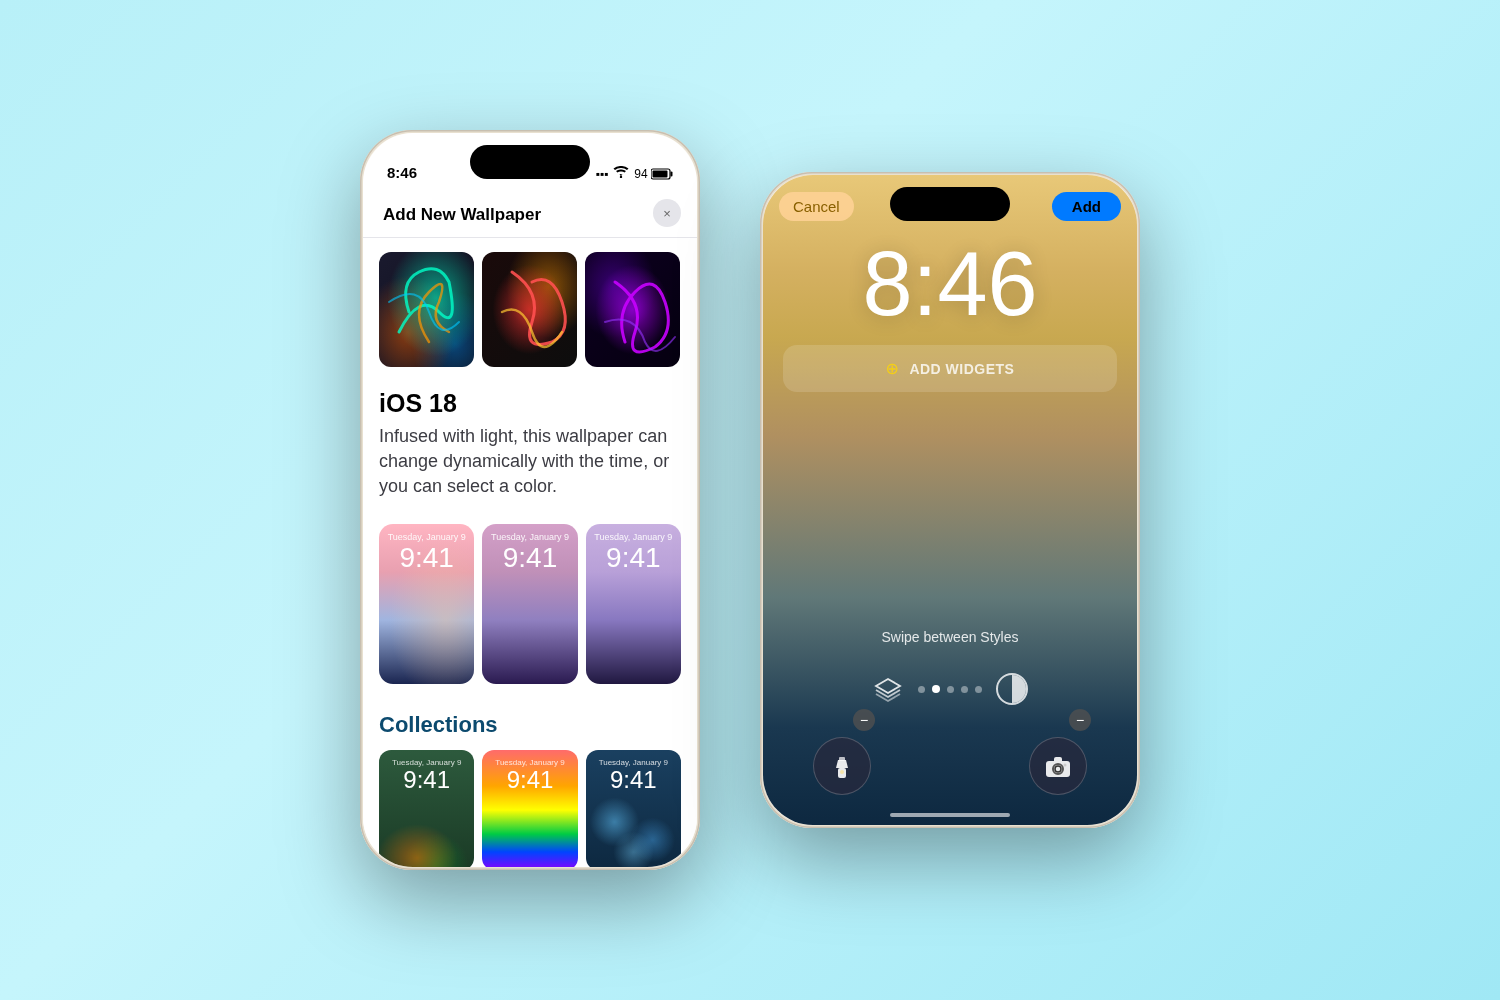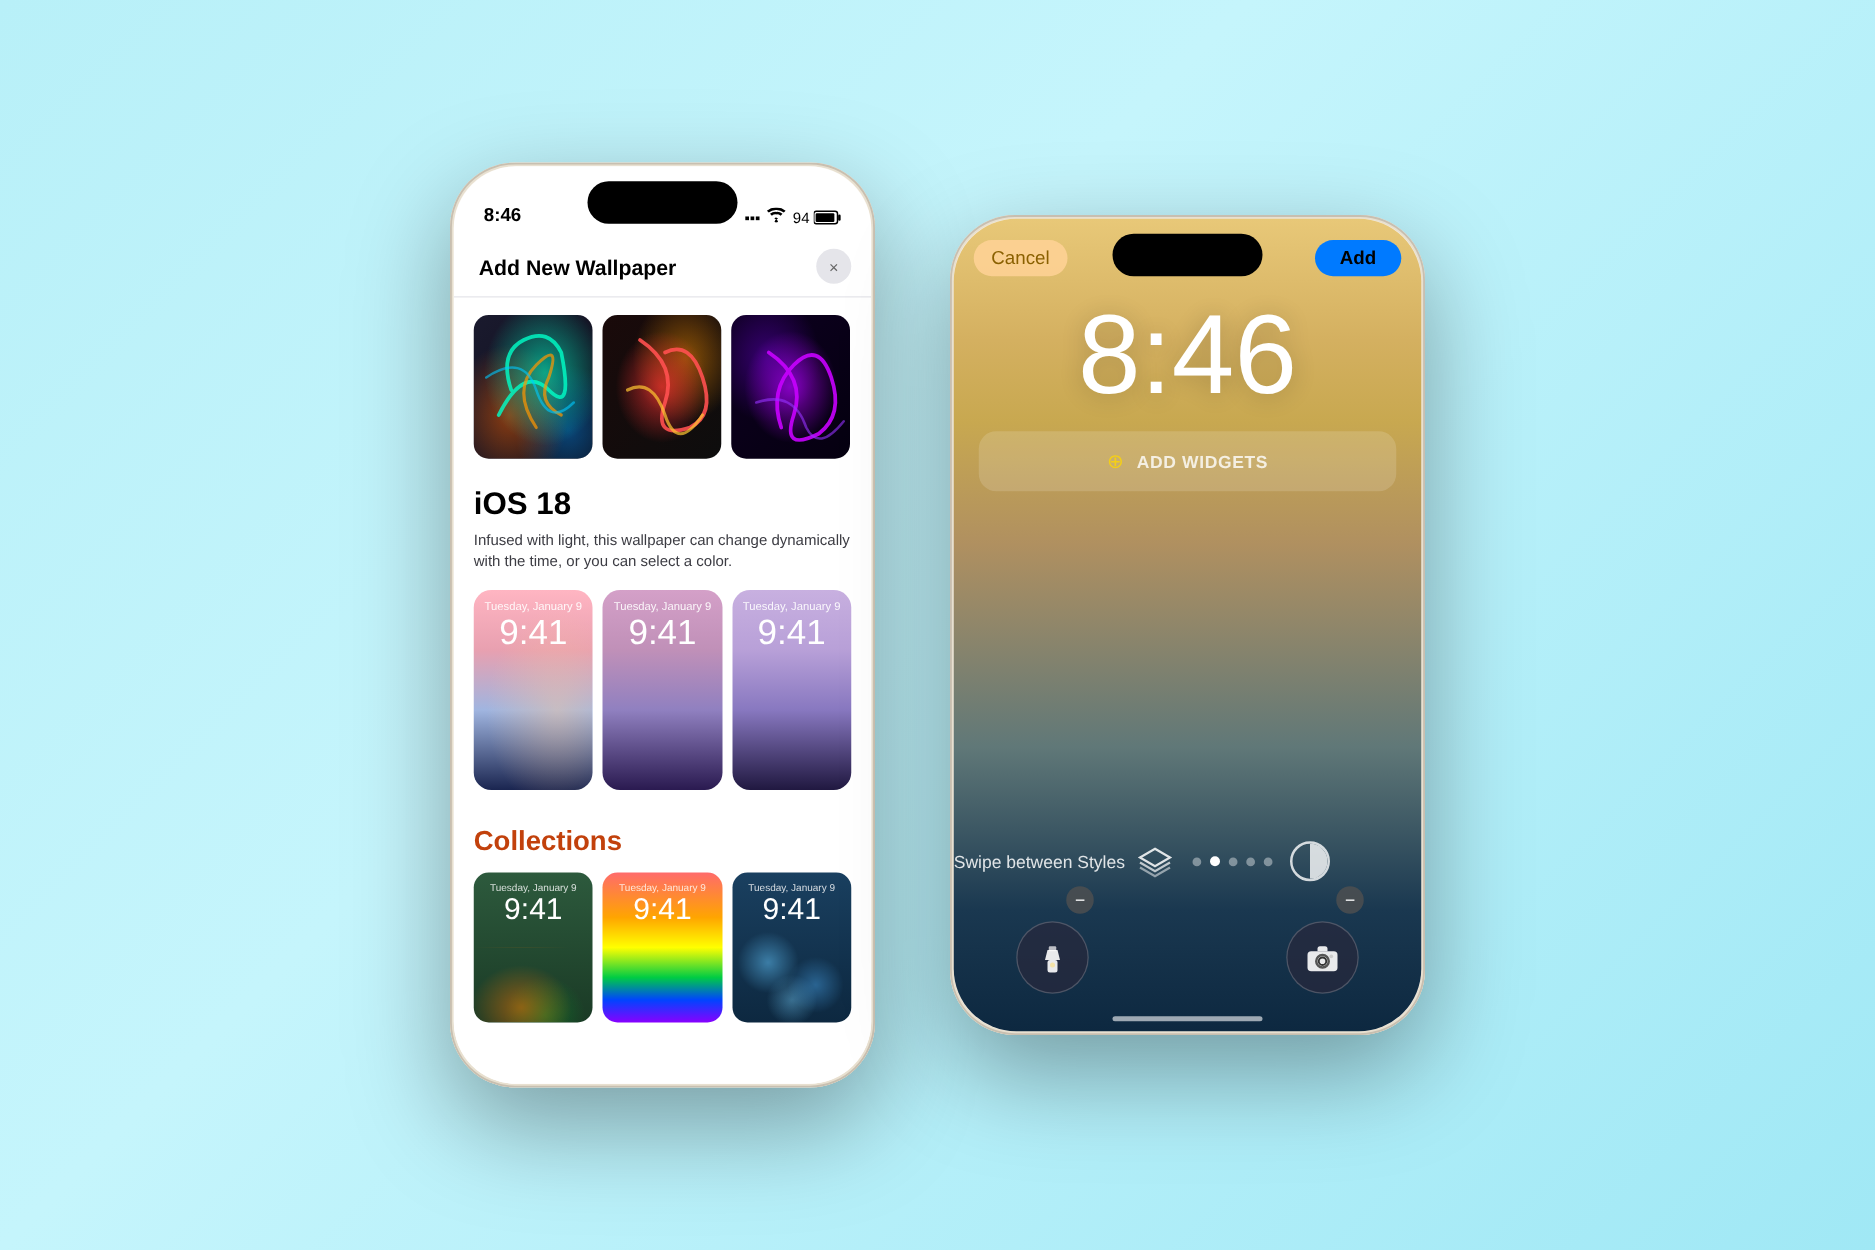--- a/index.html
+++ b/index.html
@@ -166,24 +166,24 @@
     }
 
     .ios18-title {
       font-size: 25px;
       font-weight: 700;
       color: #000;
       margin-bottom: 6px;
     }
 
     .ios18-desc {
-      font-size: 12px;
+      font-size: 18px;
       color: #3c3c43;
       line-height: 1.4;
-      margin-bottom: 14px;
+      margin-bottom: 24px;
     }
 
     
     .style-thumbs {
       display: flex;
       gap: 8px;
     }
 
     .style-thumb {
       flex: 1;
@@ -230,21 +230,21 @@
     }
 
     
     .collections-section {
       padding: 12px 16px;
     }
 
     .collections-title {
       font-size: 22px;
       font-weight: 700;
-      color: #c2410c;
+      color: #0c4a6e;
       margin-bottom: 12px;
     }
 
     .collection-thumbs {
       display: flex;
       gap: 8px;
     }
 
     .collection-thumb {
       flex: 1;
@@ -378,23 +378,23 @@
       color: rgba(255,255,255,0.8);
       letter-spacing: 0.5px;
     }
 
     
     .swipe-styles {
       position: absolute;
       bottom: 120px;
       left: 0; right: 0;
       display: flex;
-      flex-direction: row;
-      align-items: center;
-      gap: 8px;
+      flex-direction: column;
+      align-items: center;
+      gap: 28px;
     }
 
     .swipe-label {
       font-size: 14px;
       color: rgba(255,255,255,0.85);
     }
 
     .swipe-controls {
       display: flex;
       align-items: center;

